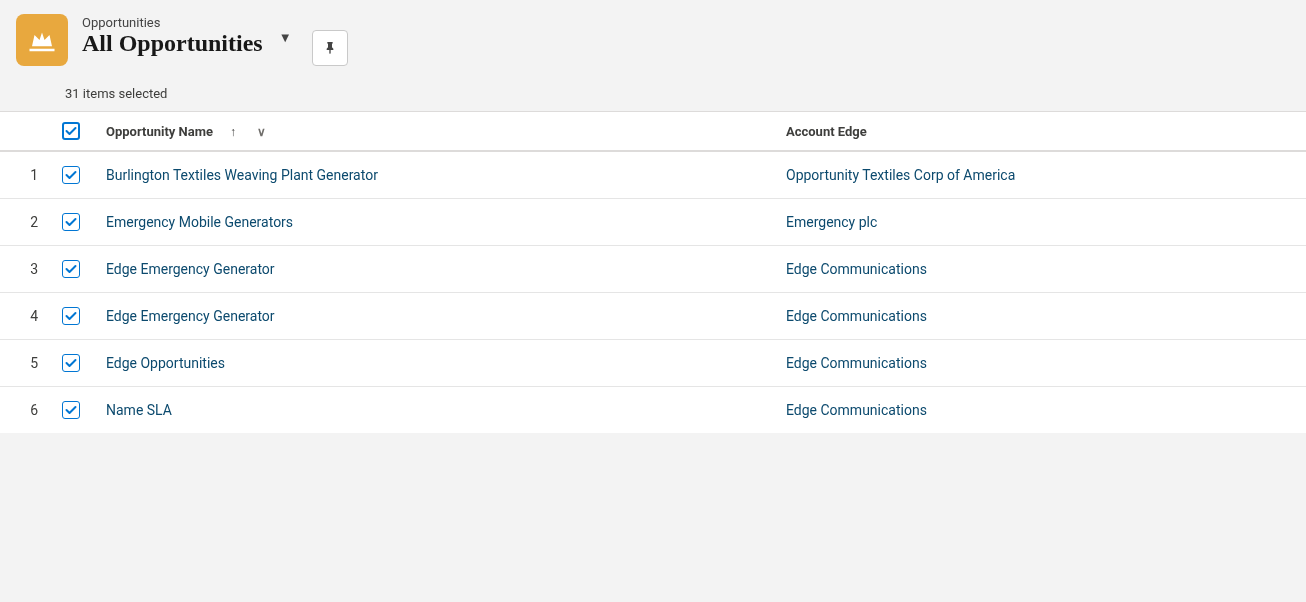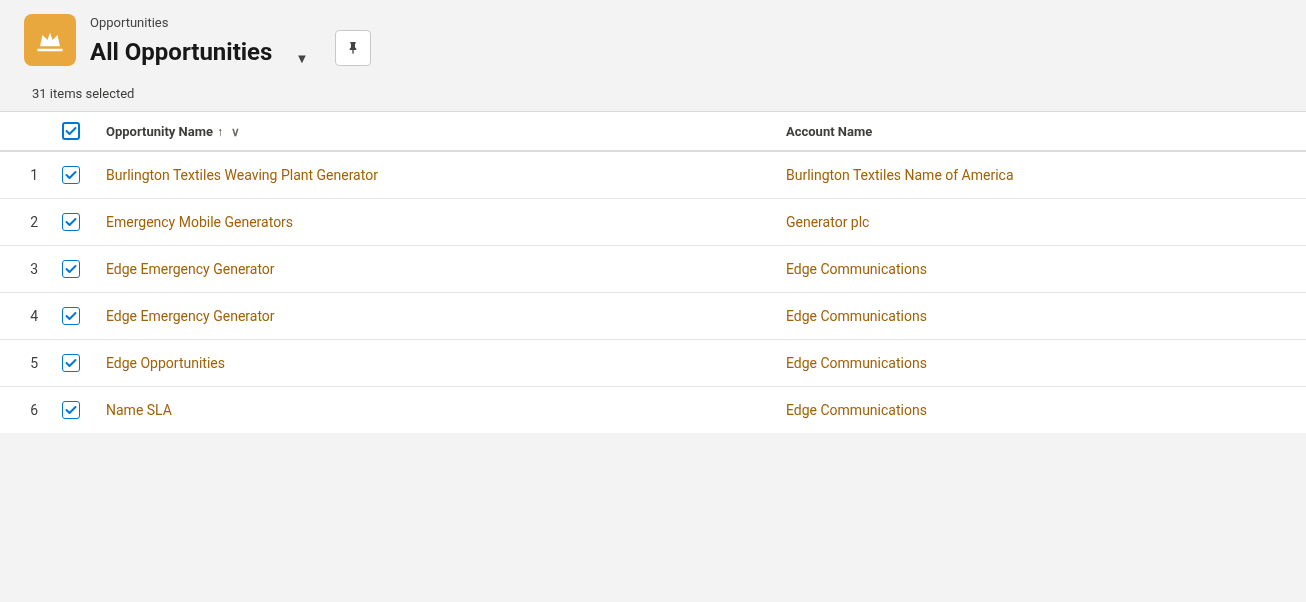--- a/index.html
+++ b/index.html
@@ -6,21 +6,21 @@
     body {
       font-family: -apple-system, BlinkMacSystemFont, 'Segoe UI', Roboto, sans-serif;
       background: #f3f3f3;
       color: #181818;
       font-size: 14px;
     }
 
     .header {
       display: flex;
       align-items: center;
-      padding: 14px 16px 14px 24px;
+      padding: 14px 16px 14px 16px;
       background: #f3f3f3;
       gap: 14px;
     }
 
     .header-icon {
       width: 52px;
       height: 52px;
       background: #e8a83e;
       border-radius: 8px;
       display: flex;
@@ -41,22 +41,23 @@
     }
 
     .header-subtitle {
       font-size: 13px;
       color: #444;
       font-weight: 400;
     }
 
     .header-title-row {
       display: flex;
-      align-items: flex-end;
-      gap: 23px;
+      align-items: flex-start;
+      gap: 16px;
+      font-family: Liberation Serif, serif;
     }
 
     .header-title {
       font-size: 24px;
       font-weight: 700;
       color: #181818;
     }
 
     .dropdown-arrow {
       font-size: 13px;
@@ -75,20 +76,21 @@
       justify-content: center;
       cursor: pointer;
       margin-left: 4px;
     }
 
     .items-selected {
       padding: 6px 16px 10px 32px;
       font-size: 13px;
       color: #3e3e3c;
       background: #f3f3f3;
+      margin-left: 33px;
     }
 
     .table-container {
       background: white;
       border-top: 1px solid #dddbda;
     }
 
     .table {
       width: 100%;
       border-collapse: collapse;
@@ -174,21 +176,21 @@
       border-color: #0176d3;
       border-width: 2px;
     }
 
     .checkbox svg {
       width: 12px;
       height: 12px;
     }
 
     .link-blue {
-      color: #a16207;
+      color: #0c4a6e;
       text-decoration: none;
       cursor: pointer;
     }
 
     .sort-icon {
       display: inline-block;
       margin-left: 4px;
       font-size: 12px;
       color: #3e3e3c;
     }
@@ -197,20 +199,21 @@
       display: inline-block;
       margin-left: 8px;
       font-size: 12px;
       color: #706e6b;
       cursor: pointer;
     }
 
     .th-opportunity-inner {
       display: flex;
       align-items: flex-end;
+      gap: 13px;
     }
   </style>
 </head>
 <body>
 
 <div class="header">
   <div class="header-icon">
 
     <svg viewBox="0 0 24 24" xmlns="http://www.w3.org/2000/svg">
       <path d="M2 19h20v2H2v-2zm2-2l2-9 4 4 2-6 2 6 4-4 2 9H4z"></path>
@@ -244,48 +247,48 @@
             </svg>
           </div>
         </th>
         <th class="th-opportunity">
           <div class="th-opportunity-inner">
             <span>Opportunity Name</span>
             <span class="sort-icon">↑</span>
             <span class="sort-dropdown">∨</span>
           </div>
         </th>
-        <th class="th-account">Account Name</th>
+        <th class="th-account">Account Edge</th>
       </tr>
     </thead>
     <tbody id="table-body">
 
     <tr>
           <td class="td-row-num">1</td>
           <td class="td-checkbox">
             <div class="checkbox checked">
               <svg viewBox="0 0 12 12" fill="none">
                 <polyline points="1.5,6 4.5,9 10.5,3" stroke="#0176d3" stroke-width="2" stroke-linecap="round" stroke-linejoin="round"></polyline>
               </svg>
             </div>
           </td>
           <td><a class="link-blue" href="#">Burlington Textiles Weaving Plant Generator</a></td>
-          <td><a class="link-blue" href="#">Burlington Textiles Name of America</a></td>
+          <td><a class="link-blue" href="#">Opportunity Textiles Corp of America</a></td>
         </tr>
         <tr>
           <td class="td-row-num">2</td>
           <td class="td-checkbox">
             <div class="checkbox checked">
               <svg viewBox="0 0 12 12" fill="none">
                 <polyline points="1.5,6 4.5,9 10.5,3" stroke="#0176d3" stroke-width="2" stroke-linecap="round" stroke-linejoin="round"></polyline>
               </svg>
             </div>
           </td>
           <td><a class="link-blue" href="#">Emergency Mobile Generators</a></td>
-          <td><a class="link-blue" href="#">Generator plc</a></td>
+          <td><a class="link-blue" href="#">Emergency plc</a></td>
         </tr>
         <tr>
           <td class="td-row-num">3</td>
           <td class="td-checkbox">
             <div class="checkbox checked">
               <svg viewBox="0 0 12 12" fill="none">
                 <polyline points="1.5,6 4.5,9 10.5,3" stroke="#0176d3" stroke-width="2" stroke-linecap="round" stroke-linejoin="round"></polyline>
               </svg>
             </div>
           </td>

